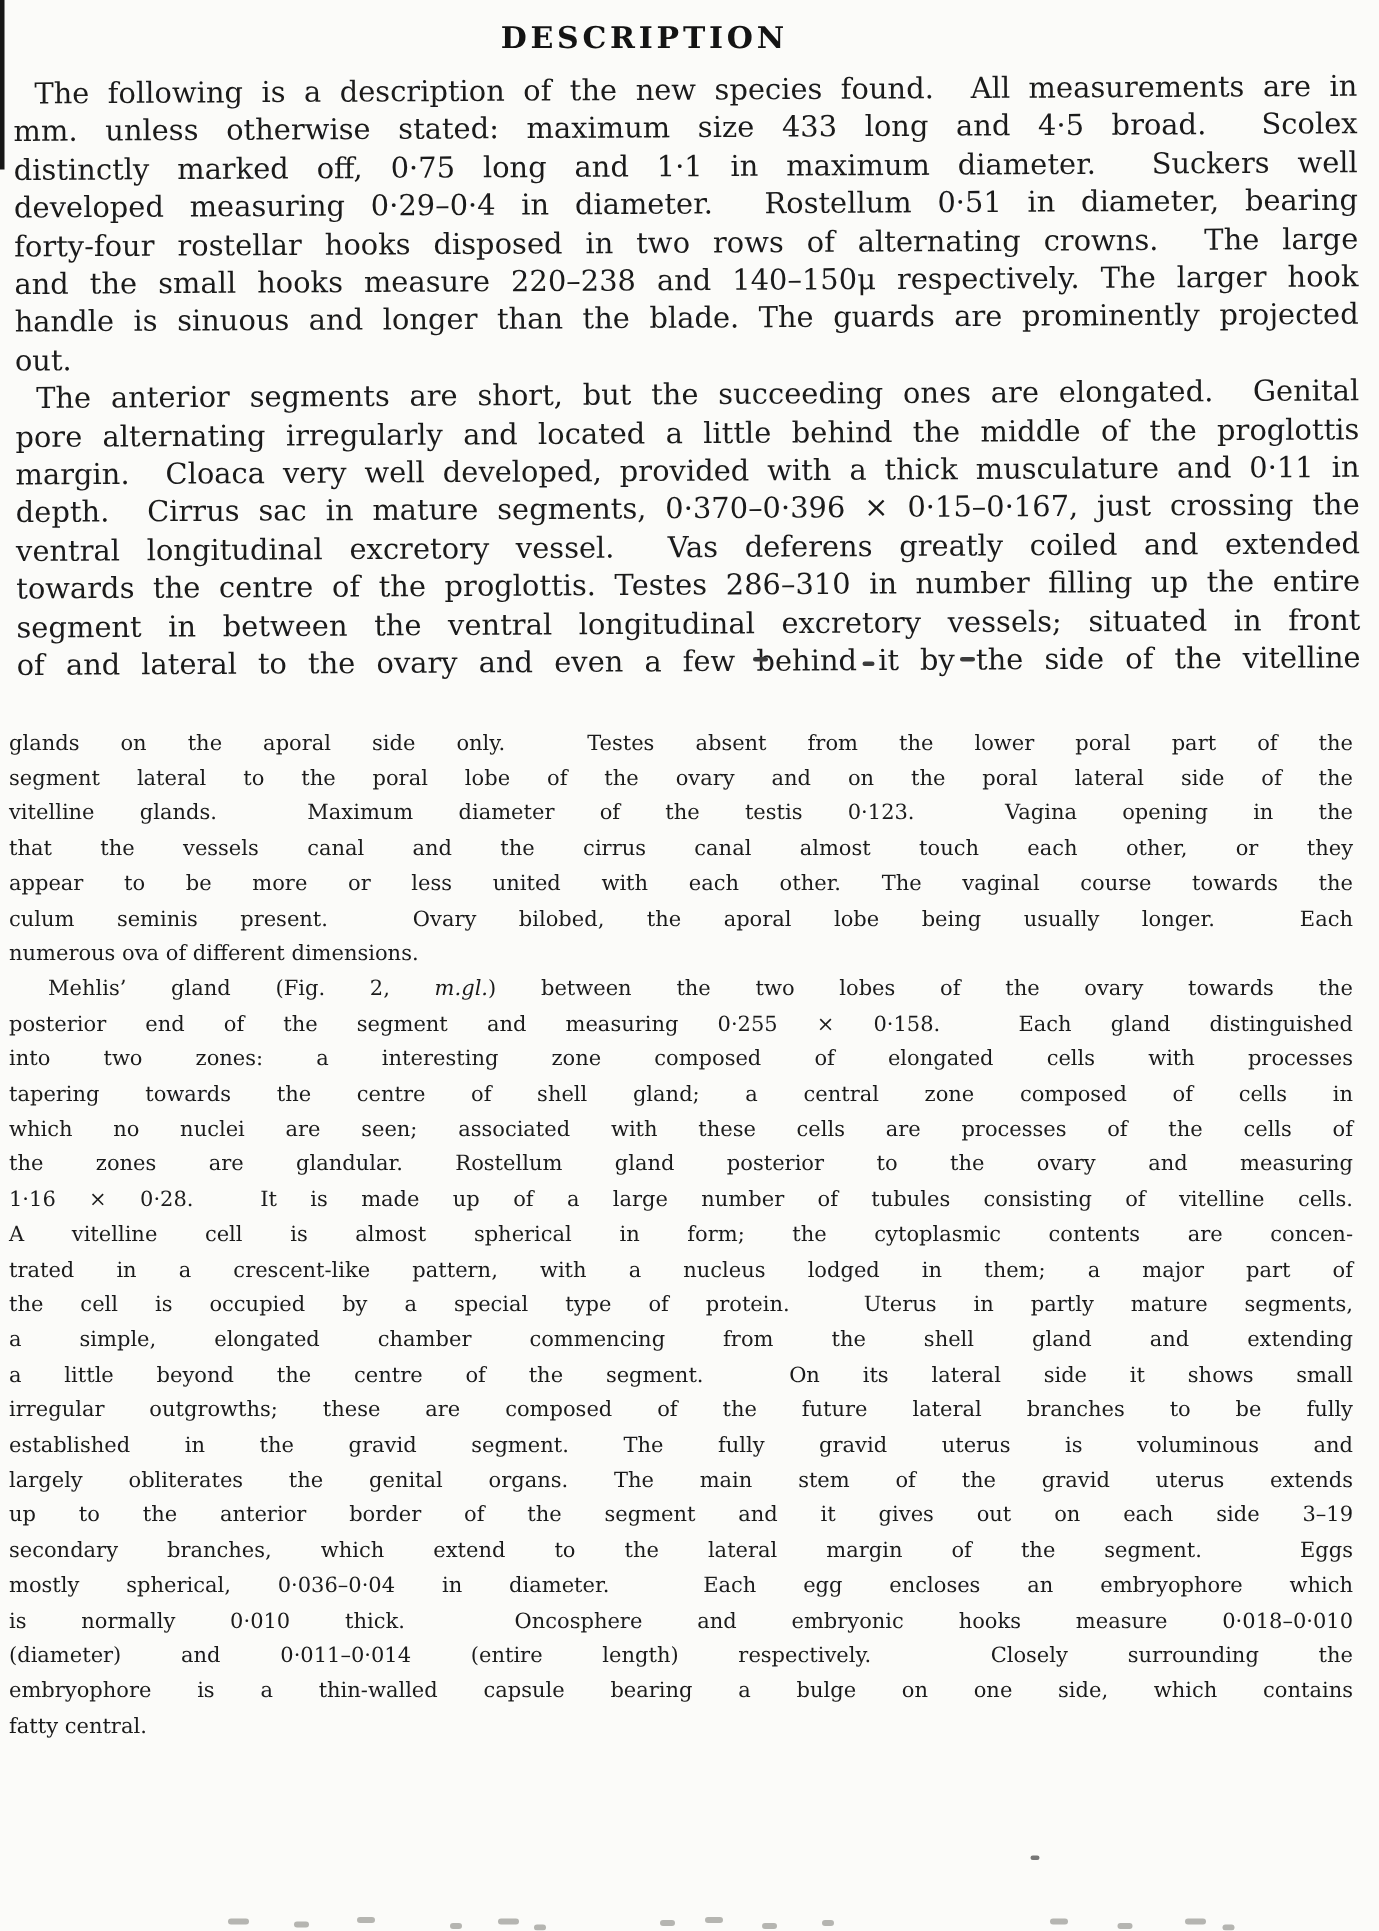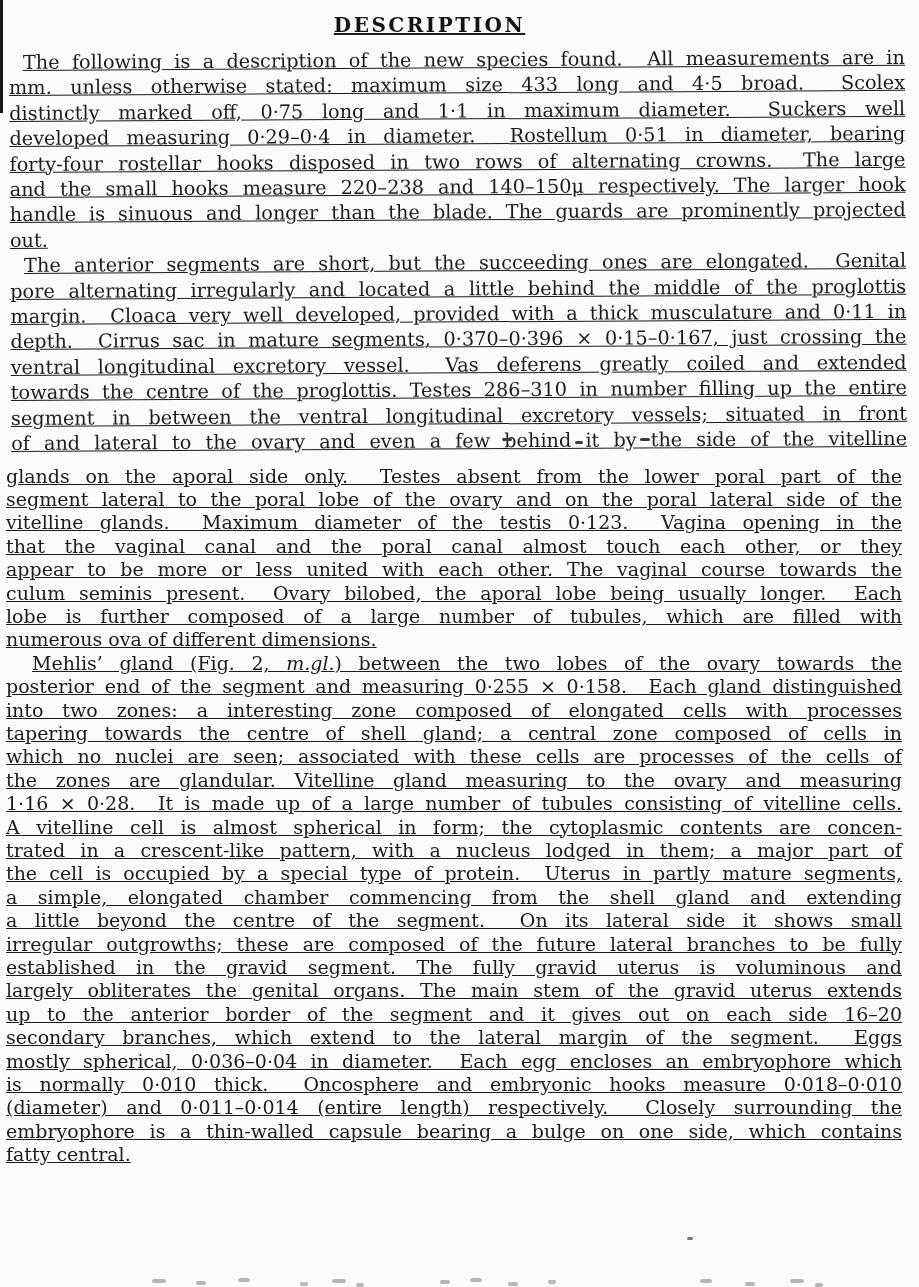--- a/index.html
+++ b/index.html
@@ -11,21 +11,20 @@
     height: 1287px;
     overflow: hidden;
     background: #fbfbf9;
     color: #1b1b1b;
     font-family: "DejaVu Serif", "Liberation Serif", serif;
   }
   .page {
     position: relative;
     width: 919px;
     height: 1042px;
-    text-decoration: underline;
   }
   
   .edge-artifact {
     position: absolute;
     left: 0;
     top: 0;
     width: 3px;
     height: 113px;
     background: #171717;
   }
@@ -44,22 +43,22 @@
   }
   .block-a {
     margin: 13px 13px 0 10px;
     font-size: 19.3px;
     line-height: 25.4px;
     transform: rotate(-0.33deg);
     transform-origin: 0 50%;
     --indent: 14px;
   }
   .block-b {
-    margin: 8px 17px 0 6px;
-    font-size: 19px;
+    margin: 28px 17px 0 6px;
+    font-size: 14px;
     line-height: 23.4px;
     --indent: 26px;
   }
   .para { margin: 0; }
   .line {
     text-align: justify;
     text-align-last: justify;
   }
   .para.indent .line:first-child { text-indent: var(--indent); }
   .line.last { text-align-last: left; }
@@ -116,43 +115,42 @@
   <div class="smudge" style="left:502px; top:438px; width:10px;"></div>
   <div class="smudge" style="left:575px; top:441px; width:8px;"></div>
   <div class="smudge" style="left:640px; top:438px; width:10px;"></div>
   <div class="smudge" style="left:687px; top:1237px; width:6px; background:#777;"></div>
 
   <div class="block block-b">
     <div class="para">
         <div class="line">glands on the aporal side only.&nbsp; Testes absent from the lower poral part of the</div>
         <div class="line">segment lateral to the poral lobe of the ovary and on the poral lateral side of the</div>
         <div class="line">vitelline glands.&nbsp; Maximum diameter of the testis 0·123.&nbsp; Vagina opening in the</div>
-        <div class="line">that the vaginal canal and the poral canal almost touch each other, or they</div>
+        <div class="line">that the vessels canal and the cirrus canal almost touch each other, or they</div>
         <div class="line">appear to be more or less united with each other. The vaginal course towards the</div>
         <div class="line">culum seminis present.&nbsp; Ovary bilobed, the aporal lobe being usually longer.&nbsp; Each</div>
-        <div class="line">lobe is further composed of a large number of tubules, which are filled with</div>
         <div class="line last">numerous ova of different dimensions.</div>
       </div>
     <div class="para indent">
         <div class="line">Mehlis’ gland (Fig. 2, <i>m.gl.</i>) between the two lobes of the ovary towards the</div>
         <div class="line">posterior end of the segment and measuring 0·255 × 0·158.&nbsp; Each gland distinguished</div>
         <div class="line">into two zones: a interesting zone composed of elongated cells with processes</div>
         <div class="line">tapering towards the centre of shell gland; a central zone composed of cells in</div>
         <div class="line">which no nuclei are seen; associated with these cells are processes of the cells of</div>
-        <div class="line">the zones are glandular. Vitelline gland measuring to the ovary and measuring</div>
+        <div class="line">the zones are glandular. Rostellum gland posterior to the ovary and measuring</div>
         <div class="line">1·16 × 0·28.&nbsp; It is made up of a large number of tubules consisting of vitelline cells.</div>
         <div class="line">A vitelline cell is almost spherical in form; the cytoplasmic contents are concen-</div>
         <div class="line">trated in a crescent-like pattern, with a nucleus lodged in them; a major part of</div>
         <div class="line">the cell is occupied by a special type of protein.&nbsp; Uterus in partly mature segments,</div>
         <div class="line">a simple, elongated chamber commencing from the shell gland and extending</div>
         <div class="line">a little beyond the centre of the segment.&nbsp; On its lateral side it shows small</div>
         <div class="line">irregular outgrowths; these are composed of the future lateral branches to be fully</div>
         <div class="line">established in the gravid segment. The fully gravid uterus is voluminous and</div>
         <div class="line">largely obliterates the genital organs. The main stem of the gravid uterus extends</div>
-        <div class="line">up to the anterior border of the segment and it gives out on each side 16–20</div>
+        <div class="line">up to the anterior border of the segment and it gives out on each side 3–19</div>
         <div class="line">secondary branches, which extend to the lateral margin of the segment.&nbsp; Eggs</div>
         <div class="line">mostly spherical, 0·036–0·04 in diameter.&nbsp; Each egg encloses an embryophore which</div>
         <div class="line">is normally 0·010 thick.&nbsp; Oncosphere and embryonic hooks measure 0·018–0·010</div>
         <div class="line">(diameter) and 0·011–0·014 (entire length) respectively.&nbsp; Closely surrounding the</div>
         <div class="line">embryophore is a thin-walled capsule bearing a bulge on one side, which contains</div>
         <div class="line last">fatty central.</div>
       </div>
   </div>
 
   <div>

